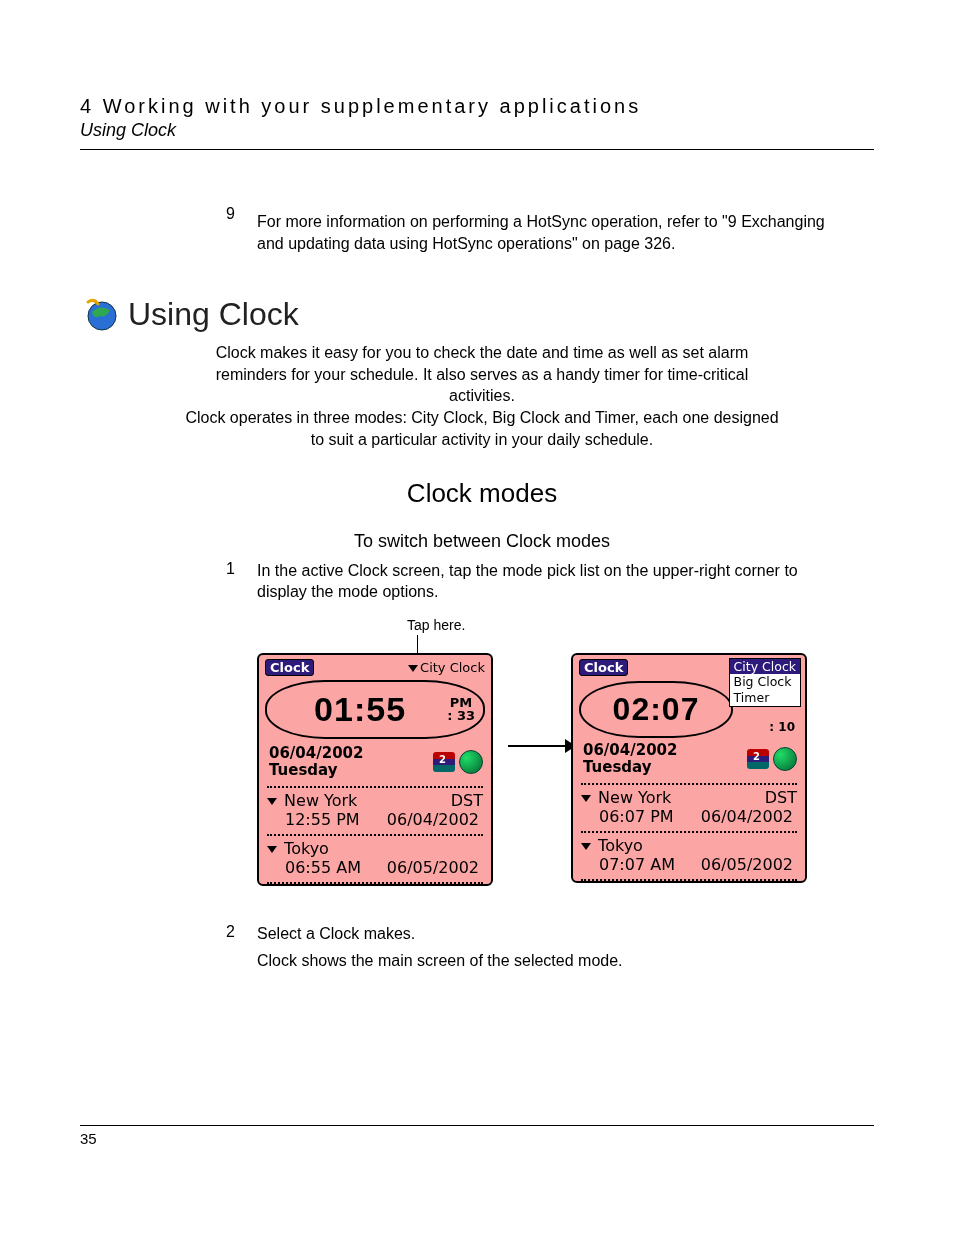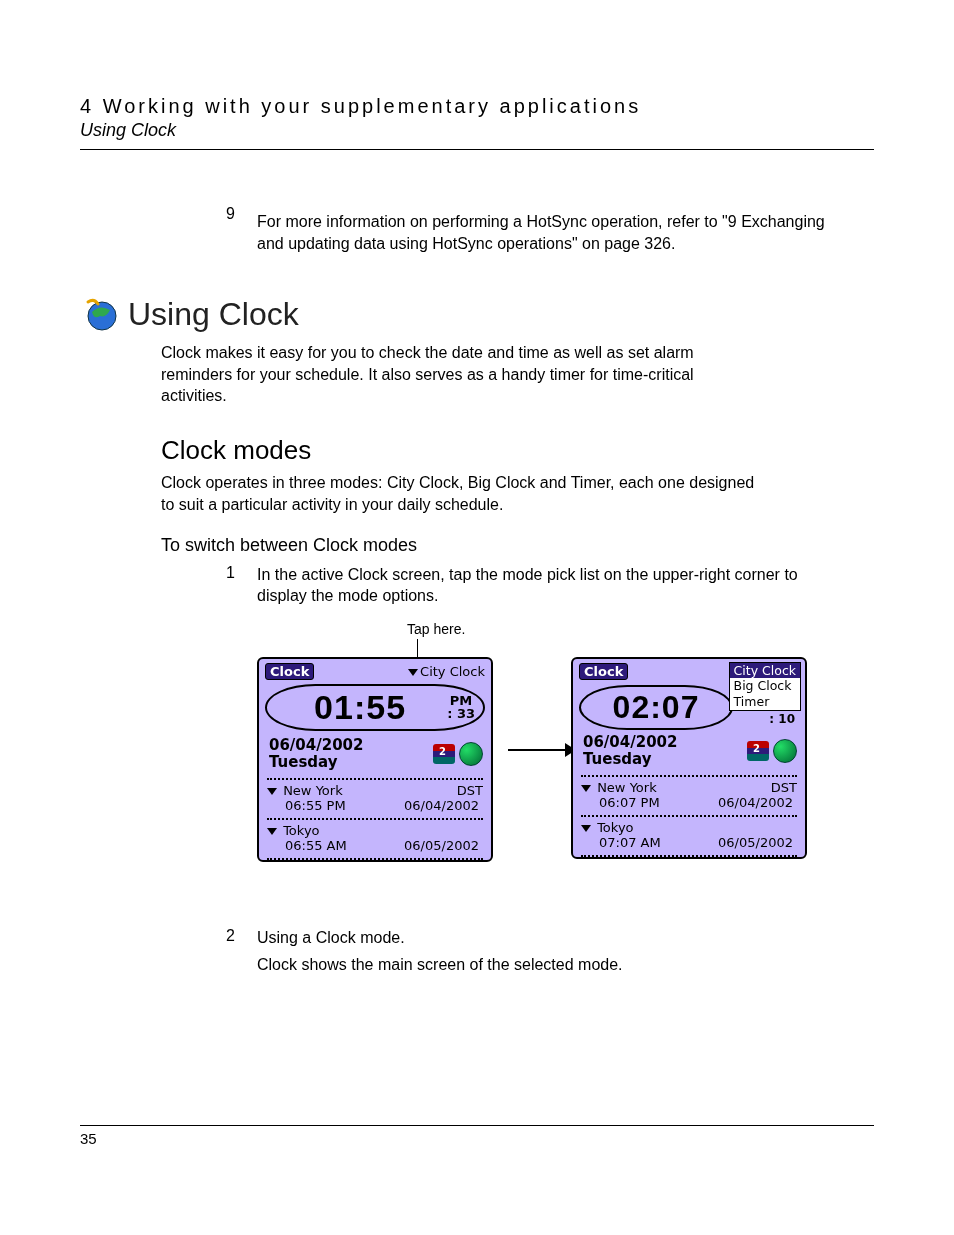--- a/index.html
+++ b/index.html
@@ -70,24 +70,25 @@
     font-size: 26px;
     font-weight: 300;
     margin: 26px 0 4px 0;
   }
   .h3 {
     font-size: 18px;
     font-weight: 400;
     margin: 18px 0 6px 0;
   }
   .body-indent {
-    margin-left: 81px;
+    margin-left: 102px;
     max-width: 600px;
     font-size: 16px;
     line-height: 1.35;
+    text-align: center;
   }
 
   
   .figure-area {
     margin-left: 177px;
     margin-top: 20px;
     position: relative;
     height: 280px;
   }
   .tap-label {
@@ -129,21 +130,21 @@
     border-top: 7px solid transparent;
     border-bottom: 7px solid transparent;
     border-left: 11px solid #000;
   }
 
   .pda {
     position: absolute;
     width: 232px;
     border: 2px solid #000;
     border-radius: 6px;
-    background: #c4b5fd;
+    background: #fca5a5;
     font-family: Verdana, "DejaVu Sans", sans-serif;
     overflow: hidden;
   }
   .pda.left  { left: 0;   top: 30px; }
   .pda.right { left: 314px; top: 30px; }
 
   .pda-header {
     display: flex;
     align-items: center;
     padding: 4px 6px 2px 6px;
@@ -184,21 +185,21 @@
     padding: 0 4px;
   }
   .mode-menu div { padding: 0 4px; }
 
   .timepill {
     margin: 2px 6px 4px 6px;
     border: 2px solid #000;
     border-radius: 60px / 28px;
     display: flex;
     align-items: center;
-    padding: 2px 6px;
+    padding: 8px 6px;
   }
   .timepill .big {
     font-family: Impact, "Arial Black", sans-serif;
     font-weight: 900;
     font-size: 34px;
     letter-spacing: 1px;
     flex: 1;
     text-align: center;
   }
   .timepill .ampm {
@@ -246,21 +247,21 @@
     background: radial-gradient(circle at 30% 30%, #2d6, #063);
     border: 1px solid #043;
   }
   .dotline {
     border: none;
     border-top: 2px dotted #000;
     margin: 3px 8px;
   }
   .cityblock {
     padding: 0 8px 2px 8px;
-    font-size: 13px;
+    font-size: 16px;
   }
   .cityhead {
     display: flex;
     justify-content: space-between;
   }
   .cityvals {
     display: flex;
     justify-content: space-between;
     padding: 0 4px 0 18px;
   }
@@ -299,24 +300,24 @@
   <div class="section-icon-row">
     <svg class="section-icon" viewBox="0 0 40 40">
       <circle cx="22" cy="22" r="14" fill="#2a6fd6" stroke="#134" stroke-width="1"></circle>
       <path d="M12 18 Q20 10 30 16 Q26 24 20 22 Q14 26 12 18" fill="#2fa84f"></path>
       <path d="M8 8 Q14 4 18 10" stroke="#e6a400" stroke-width="3" fill="none" stroke-linecap="round"></path>
     </svg>
     <div class="h1">Using Clock</div>
   </div>
   <div class="body-indent">Clock makes it easy for you to check the date and time as well as set alarm reminders for your schedule. It also serves as a handy timer for time-critical activities.</div>
 
+  <div class="body-indent">Clock operates in three modes: City Clock, Big Clock and Timer, each one designed to suit a particular activity in your daily schedule.</div>
   <div class="body-indent">
     <div class="h2">Clock modes</div>
   </div>
-  <div class="body-indent">Clock operates in three modes: City Clock, Big Clock and Timer, each one designed to suit a particular activity in your daily schedule.</div>
 
   <div class="body-indent">
     <div class="h3">To switch between Clock modes</div>
   </div>
 
   <div class="step-row">
     <div class="step-num">1</div>
     <div class="step-body">In the active Clock screen, tap the mode pick list on the upper-right corner to display the mode options.</div>
   </div>
 
@@ -353,21 +354,21 @@
           <div class="mini-globe"></div>
         </div>
       </div>
       <hr class="dotline">
       <div class="cityblock">
         <div class="cityhead">
           <span><span class="tri"></span> <span>New York</span></span>
           <span>DST</span>
         </div>
         <div class="cityvals">
-          <span>06:55 PM</span>
+          <span>12:55 PM</span>
           <span>06/04/2002</span>
         </div>
       </div>
       <hr class="dotline">
       <div class="cityblock">
         <div class="cityhead">
           <span><span class="tri"></span> <span>Tokyo</span></span>
           <span></span>
         </div>
         <div class="cityvals">
@@ -423,21 +424,21 @@
           <span>06/05/2002</span>
         </div>
       </div>
       <hr class="dotline" style="margin-bottom:0">
     </div>
   </div>
 
   <div class="step-row" style="margin-top:20px">
     <div class="step-num">2</div>
     <div class="step-body">
-      <div>Using a Clock mode.</div>
+      <div>Select a Clock makes.</div>
       <div style="margin-top:6px">Clock shows the main screen of the selected mode.</div>
     </div>
   </div>
 
 </div>
 
 <div class="footer">
   <hr>
   <div class="page-num">35</div>
 </div>

